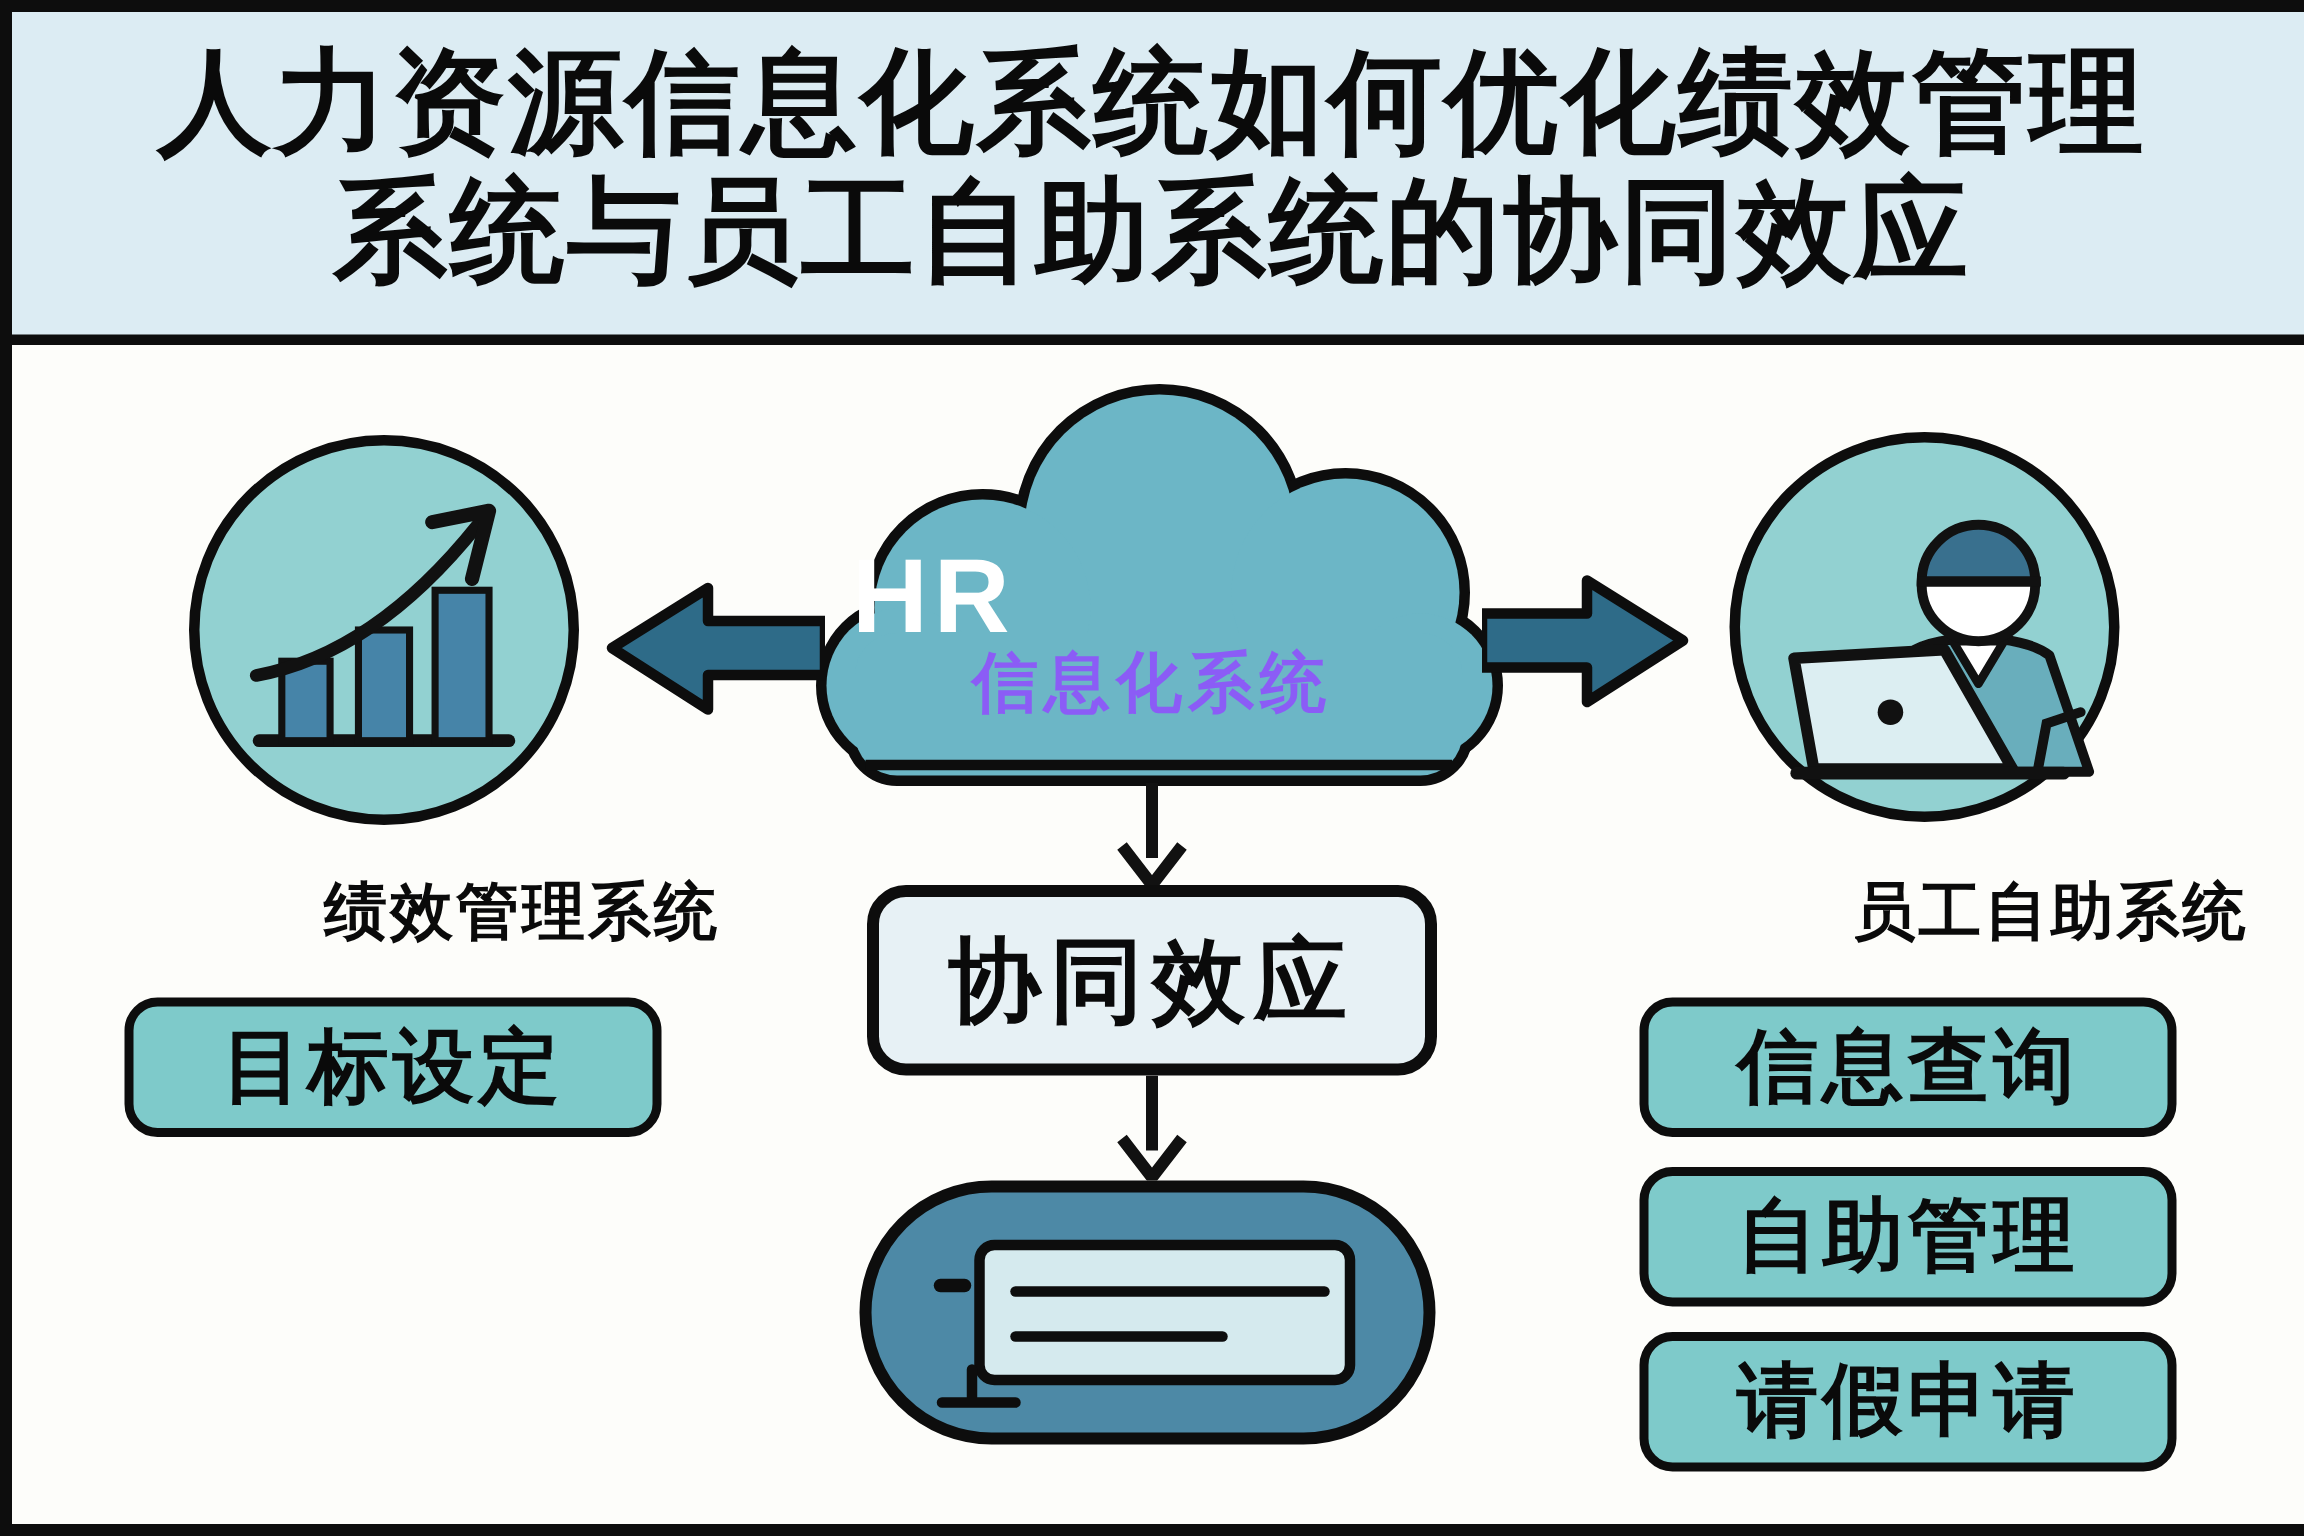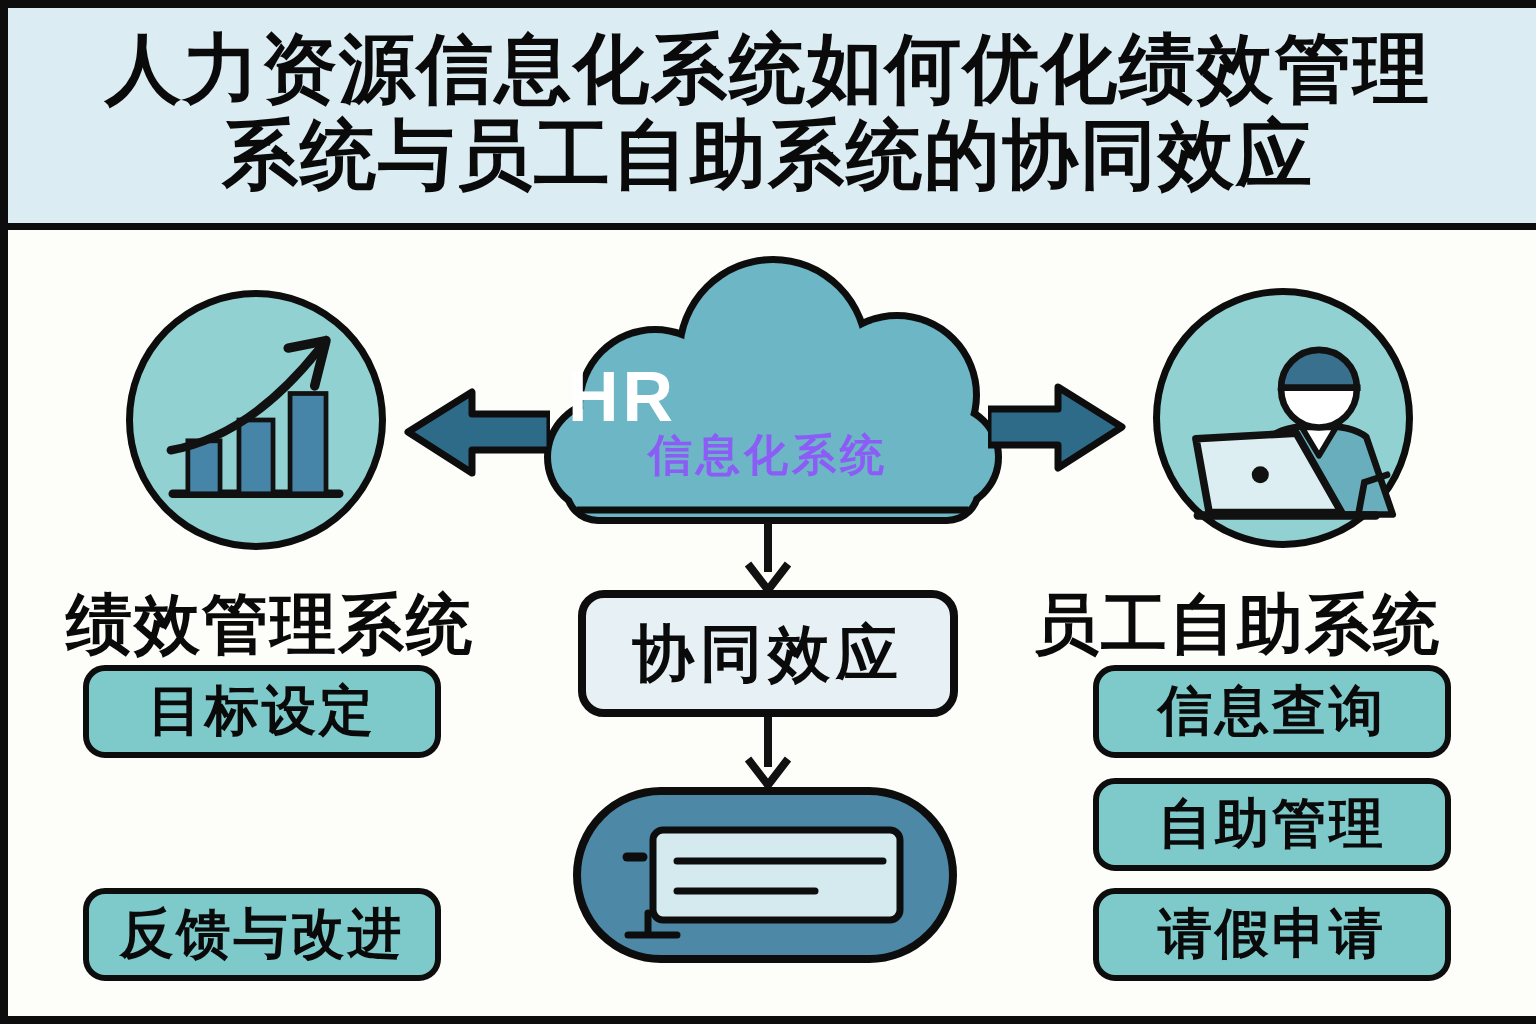--- a/index.html
+++ b/index.html
@@ -43,25 +43,25 @@
   
   .side-circle{
     position:absolute;width:260px;height:260px;border-radius:50%;
     background:#92d1d1;border:7px solid #0d0d0d;box-sizing:border-box;
   }
   .circle-left{left:126px;top:290px;}
   .circle-right{left:1153px;top:288px;}
   .side-circle svg{position:absolute;left:0;top:0;width:246px;height:246px;}
   
   .col-heading{
-    position:absolute;width:420px;text-align:center;
-    font-size:66px;font-weight:900;color:#0a0a0a;letter-spacing:2px;
+    position:absolute;width:420px;text-align:right;
+    font-size:42px;font-weight:900;color:#0a0a0a;letter-spacing:2px;
   }
   .heading-left{left:60px;top:580px;}
-  .heading-right{left:1027px;top:580px;font-family:Liberation Serif, serif;}
+  .heading-right{left:1079px;top:580px;font-family:Liberation Serif, serif;}
   
   .item-box{
     position:absolute;width:358px;height:93px;
     background:#7ecaca;border:6px solid #0d0d0d;border-radius:22px;
     box-sizing:border-box;
     display:flex;align-items:center;justify-content:center;
     font-size:54px;font-weight:900;color:#0a0a0a;letter-spacing:3px;
   }
   .lbox{left:83px;}  .rbox{left:1093px;}
   .row0{top:665px;} .row1{top:778px;} .row2{top:888px;}
@@ -150,21 +150,20 @@
       <path d="M38,152 L144,146 L192,230 L52,230 Z" fill="#dceef2" stroke="#111" stroke-width="8" stroke-linejoin="round"></path>
       <circle cx="106" cy="190" r="9" fill="#111"></circle>
       <path d="M40,233 H228" stroke="#111" stroke-width="9" stroke-linecap="round"></path>
     </svg>
   </div>
 
   <div class="col-heading heading-left">绩效管理系统</div>
   <div class="col-heading heading-right">员工自助系统</div>
 
   <div class="item-box lbox row0">目标设定</div>
-  <div class="item-box lbox row2">反馈与改进</div>
 
   <div class="item-box rbox row1">自助管理</div>
   <div class="item-box rbox row0">信息查询</div>
   <div class="item-box rbox row2">请假申请</div>
 
   <svg class="arrow-svg arrow-down1" viewBox="0 0 56 70">
     <line x1="28" y1="0" x2="28" y2="50" stroke="#111" stroke-width="8"></line>
     <path d="M8,42 L28,68 L48,42" fill="none" stroke="#111" stroke-width="8" stroke-linejoin="round"></path>
   </svg>
   <svg class="arrow-svg arrow-down2" viewBox="0 0 56 70">

